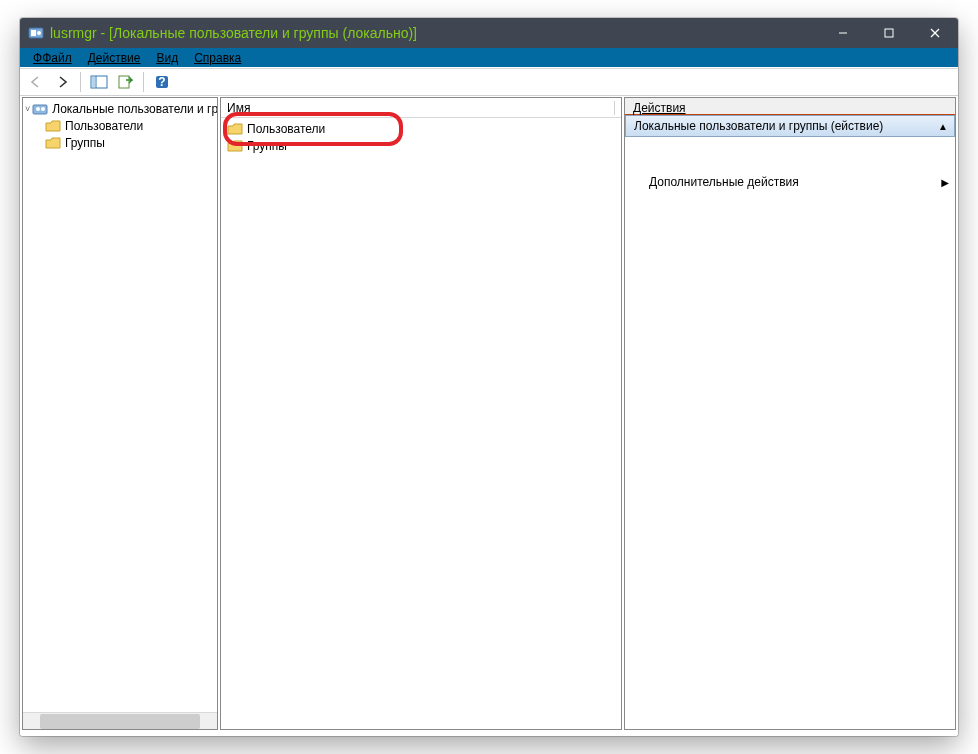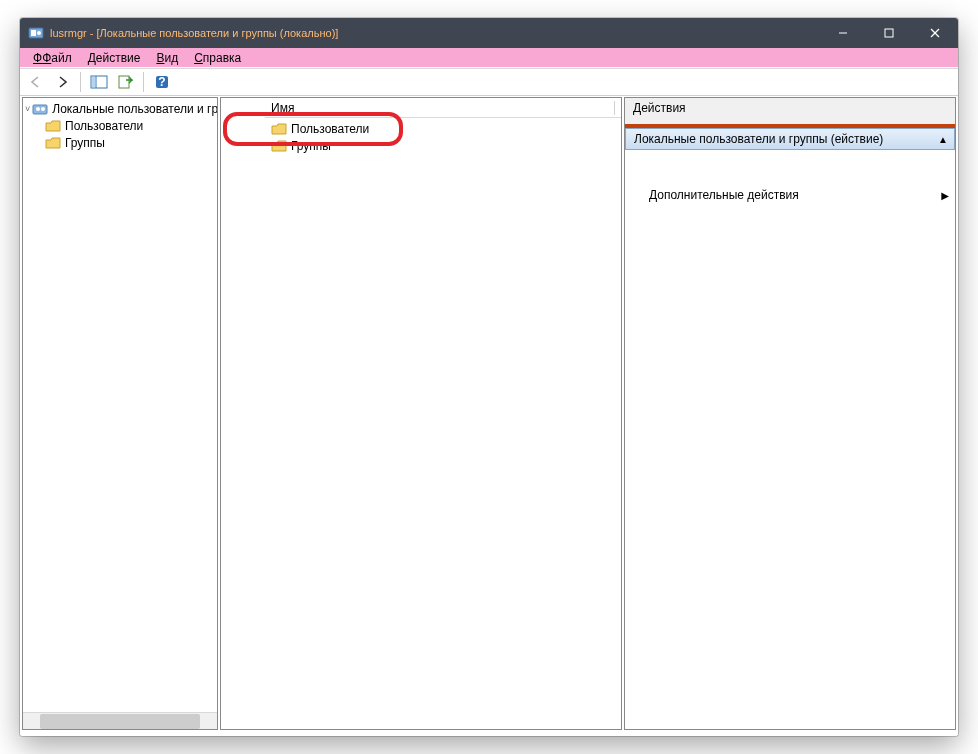--- a/index.html
+++ b/index.html
@@ -6,25 +6,25 @@
   html, body { width: 978px; height: 754px; background: #fff; overflow: hidden; }
 
   
   .shadow-frame { position: absolute; top: 18px; left: 20px; width: 938px; height: 718px;
                   box-shadow: 0 10px 30px rgba(0,0,0,.35), 0 0 0 1px rgba(0,0,0,.2);
                   border-radius: 3px; overflow: hidden; background: #fff; display: flex; flex-direction: column;}
 
   
   .titlebar { height: 30px; background: #3f4651; color: #fff; display: flex; align-items: center; }
   .titlebar .icon { width: 16px; height: 16px; margin: 0 6px 0 8px; display:inline-flex;}
-  .titlebar .title { flex: 1; font-size: 11px; color: #fdba74; white-space: nowrap; overflow: hidden;}
+  .titlebar .title { flex: 1; font-size: 14px; color: #84cc16; white-space: nowrap; overflow: hidden;}
   .win-btn { width: 46px; height: 30px; display: flex; align-items: center; justify-content: center; color: #fff;}
 
   
-  .menubar { height: 20px; background:#f9a8d4; border-bottom: 1px solid #fff; display:flex; align-items:center; padding: 0 6px; gap: 2px;}
+  .menubar { height: 20px; background:#0369a1; border-bottom: 1px solid #fff; display:flex; align-items:center; padding: 0 6px; gap: 2px; text-decoration: underline;}
   .menu-item { padding: 1px 7px; cursor: default;}
   .menu-item u { text-decoration: underline;}
 
   
   .toolbar { height: 28px; background:#fff; border-top:1px solid #d9d9d9; border-bottom:1px solid #d0d0d0; display:flex; align-items:center; padding: 0 4px; gap:2px;}
   .tb-sep { width:1px; height:20px; background:#ccc; margin:0 4px;}
   .tb-btn { width:24px; height:24px; display:flex; align-items:center; justify-content:center; border:1px solid transparent; border-radius:2px;}
   .tb-btn svg { display:block;}
   .tb-btn.disabled { opacity:.4;}
 
@@ -46,21 +46,21 @@
   .folder-ico { width:16px; height:14px; margin-right:4px; display:inline-flex;}
 
   
   .list { flex:1; padding:2px 0;}
   .list-row { display:flex; align-items:center; height:17px; padding-left:6px; white-space:nowrap; cursor:default;}
 
   .highlight-box { position:absolute; border:4px solid #e3242b; border-radius:14px; pointer-events:none;
                    left:2px; top:14px; width:180px; height:34px;}
 
   
-  .actions-header { height:30px; background:#f0f0f0; border-bottom:4px solid #c2410c; padding:3px 8px; font-weight:normal;}
+  .actions-header { height:17px; background:#f0f0f0; border-bottom:1px solid #c2410c; padding:3px 8px; font-weight:normal;text-decoration:underline;}
   .actions-sub { height:22px; background:linear-gradient(#e7f0fa,#c9ddf2); border:1px solid #8aa6c1; margin:0; padding:3px 8px; display:flex; align-items:center; position:relative;}
   .actions-sub .arrow { position:absolute; right:6px; font-size:10px;}
   .actions-item { height:22px; display:flex; align-items:center; padding:3px 8px 3px 24px; position:relative;margin-top:34px;}
   .actions-item .arrow { position:absolute; right:6px; font-size:10px;}
 
   
   .hscroll { height:17px; background:#f0f0f0; border-top:1px solid #d9d9d9; display:flex; align-items:center;}
   .hscroll .thumb{ flex:1; height:15px; margin:0 17px; background:#cdcdcd; border-radius:2px;}
 
   
@@ -169,21 +169,21 @@
               </svg>
           </span>
           <span>Группы</span>
         </div>
       </div>
       <div class="hscroll">
           <div class="thumb"></div>
         </div>
     </div>
 
-    <div class="panel panel-mid" style="position:relative;padding-left:44px;">
+    <div class="panel panel-mid" style="position:relative;">
       <div class="col-header right-edge">
         <span>Имя</span>
       </div>
       <div class="list">
         <div class="list-row">
           <span class="folder-ico">
             <svg width="16" height="14">
                 <path d="M1 4 L6 4 L7 2 L15 2 L15 12 L1 12 Z" fill="#f6d36b" stroke="#caa32f"></path>
               </svg>
           </span>

